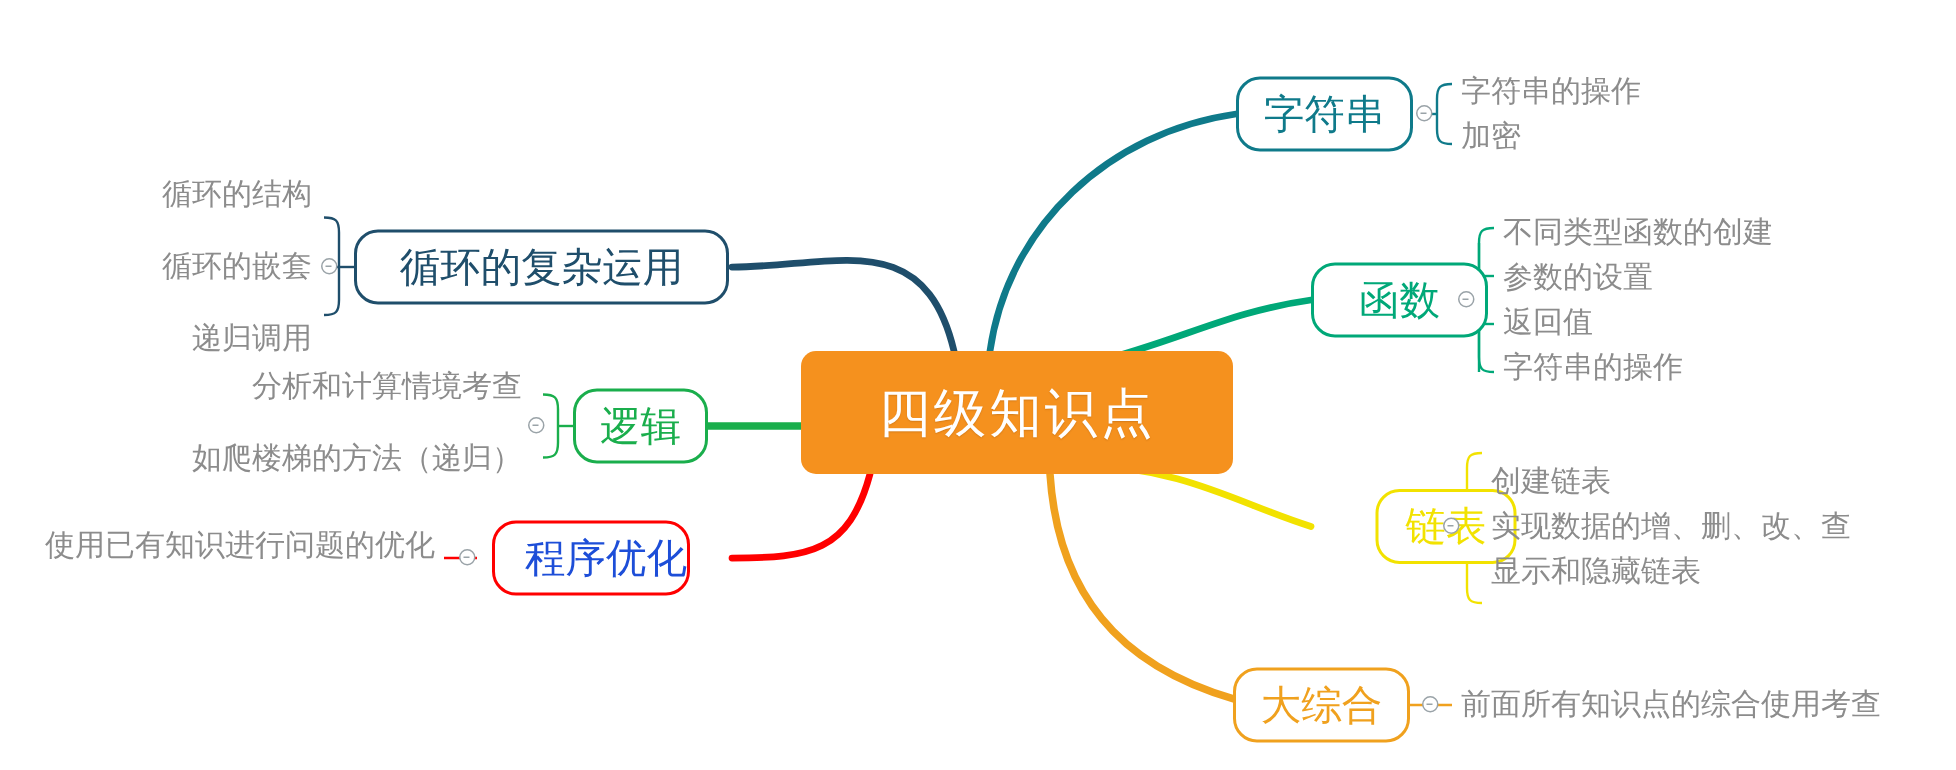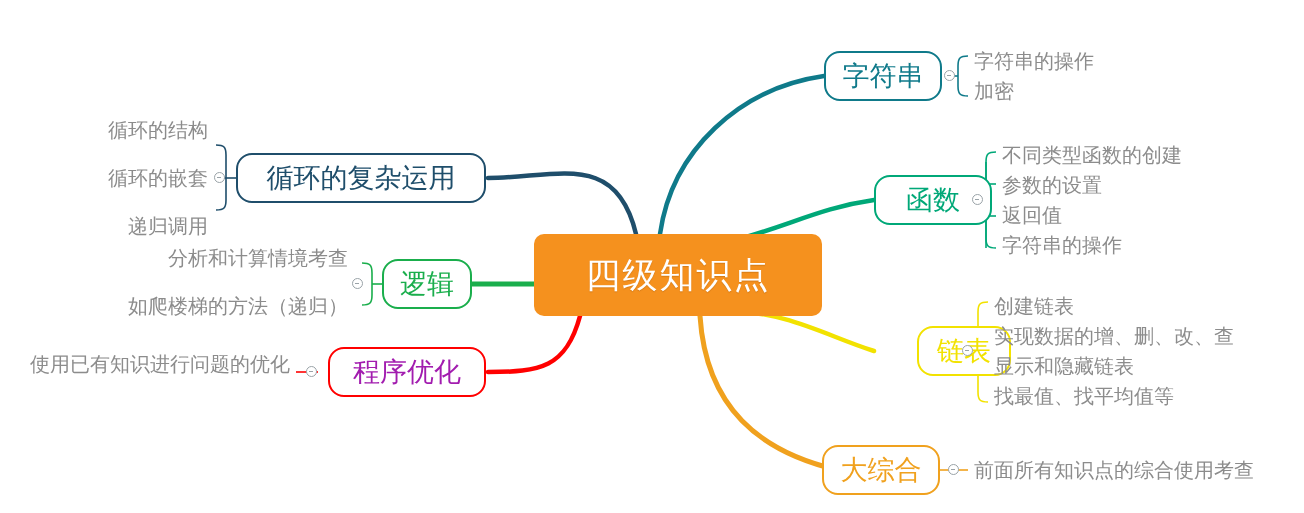--- a/index.html
+++ b/index.html
@@ -155,21 +155,20 @@
   </div>
 
   <div class="node node-l1" style="left:874px; top:326px; width:94px; height:50px; border-color:#F2E200; color:#F2E200;margin-left:43px;">
     <span>链表</span>
   </div>
   <div class="toggle" style="left:962px; top:345px;"></div>
   <div class="leaf-group right" style="left:994px; top:289px; height:124px;">
     <span class="leaf-item">创建链表</span>
     <span class="leaf-item">实现数据的增、删、改、查</span>
     <span class="leaf-item">显示和隐藏链表</span>
-    <span class="leaf-item">找最值、找平均值等</span>
   </div>
 
   <div class="node node-l1" style="left:822px; top:445px; width:118px; height:50px; border-color:#F0A11E; color:#F0A11E;">
     <span>大综合</span>
   </div>
   <div class="toggle" style="left:948px; top:464px;"></div>
   <div class="leaf-group right" style="left:974px; top:455px; height:30px;">
     <span class="leaf-item">前面所有知识点的综合使用考查</span>
   </div>
 
@@ -185,21 +184,21 @@
 
   <div class="node node-l1" style="left:382px; top:259px; width:90px; height:50px; border-color:#1AAE4C; color:#1AAE4C;">
     <span>逻辑</span>
   </div>
   <div class="toggle" style="left:352px; top:278px;"></div>
   <div class="leaf-group left" style="left:70px; top:254px; width:278px; height:60px;font-family:Liberation Mono, monospace;">
     <span class="leaf-item">分析和计算情境考查</span>
     <span class="leaf-item">如爬楼梯的方法（递归）</span>
   </div>
 
-  <div class="node node-l1" style="left:328px; top:347px; width:158px; height:50px; border-color:#FF0000; color:#a21caf;">
+  <div class="node node-l1" style="left:328px; top:347px; width:132px; height:50px; border-color:#FF0000; color:#1d4ed8;justify-content:flex-end;">
     <span>程序优化</span>
   </div>
   <div class="toggle" style="left:306px; top:366px;"></div>
   <div class="leaf-group left" style="left:0px; top:337px; width:290px; height:30px;margin-top:12px;">
     <span class="leaf-item">使用已有知识进行问题的优化</span>
   </div>
 
 </div>
 
 </body></html>

